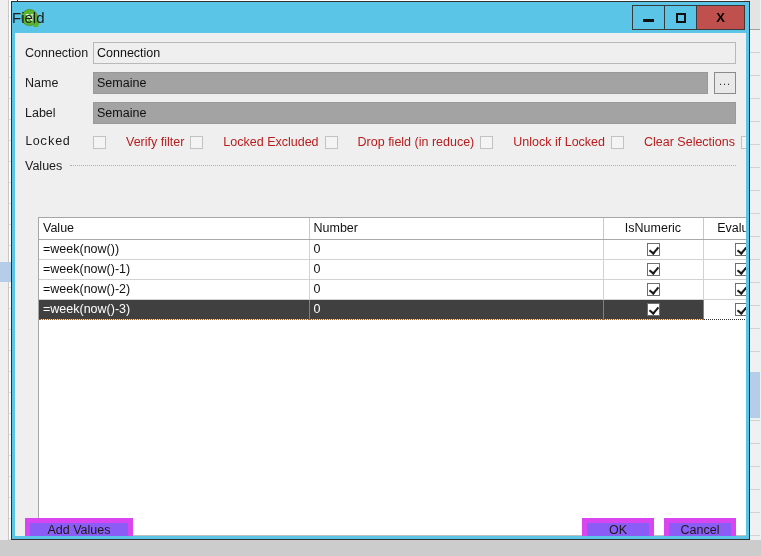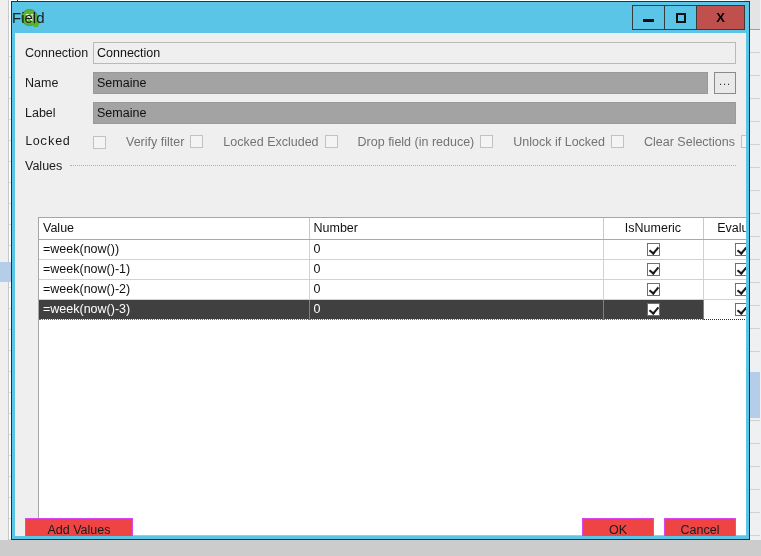--- a/index.html
+++ b/index.html
@@ -257,24 +257,24 @@
   }
   .check-label-first {
     width: 68px;
     flex: 0 0 68px;
     font-size: 12.5px;
     color: #1a1a1a;
     font-family: Liberation Mono, monospace;
   }
   .check-item {
     display: flex;
-    align-items: flex-start;
+    align-items: flex-end;
     margin-right: 20px;
     font-size: 12.5px;
-    color: #737373;
+    color: #b91c1c;
     white-space: nowrap;
   }
   .check-item .lbl { margin-right: 6px; }
   .cbox {
     width: 13px;
     height: 13px;
     background: #f4f4f4;
     border: 1px solid #c2c2c2;
     box-sizing: border-box;
     display: inline-block;
@@ -402,22 +402,22 @@
     position: absolute;
     left: 10px;
     right: 10px;
     bottom: -8px;
     height: 26px;
     display: flex;
     align-items: flex-start;
   }
   .btn {
     height: 23px;
-    background: #ef4444;
-    border: 1px solid #d946ef;
+    background: #8b5cf6;
+    border: 5px solid #d946ef;
     box-sizing: border-box;
     font-size: 12.5px;
     color: #1a1a1a;
     display: flex;
     align-items: center;
     justify-content: center;
     font-family: "Liberation Sans", sans-serif;
   }
   .btn.add-values { width: 108px; }
   .btn.ok { width: 72px; margin-left: auto; }

